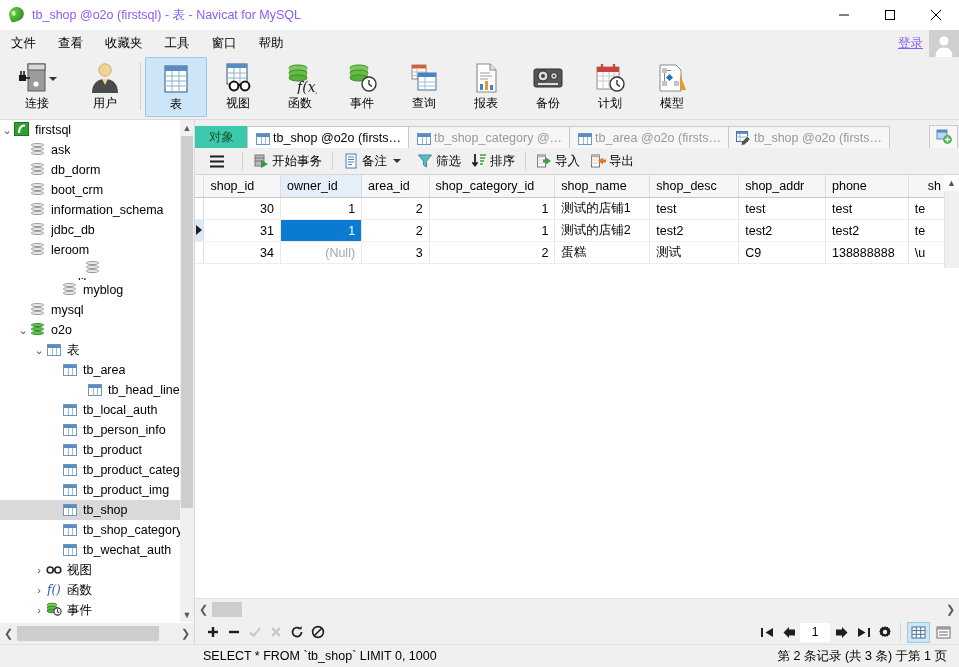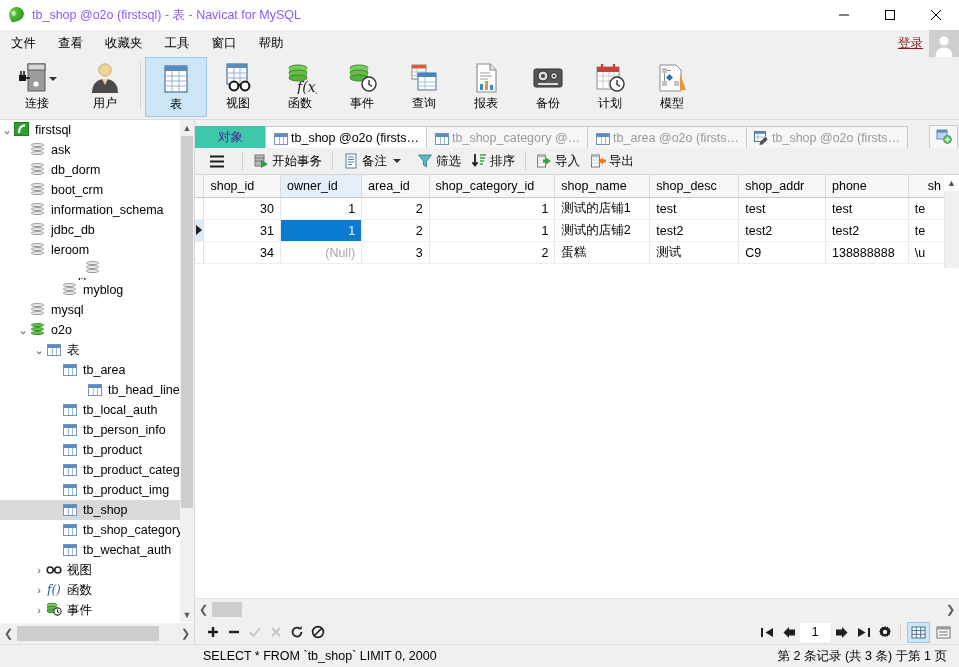--- a/index.html
+++ b/index.html
@@ -19,21 +19,21 @@
   .title-icon .leaf:after{content:"";position:absolute;left:3px;top:3px;width:4px;height:5px;border-radius:50%;background:#d8f2c8;opacity:.85;}
   .title-text{font-size:12.5px;color:#8b5cf6;white-space:nowrap;}
   .win-controls{position:absolute;right:0;top:0;display:flex;height:30px;}
   .win-btn{width:46px;height:30px;display:flex;align-items:center;justify-content:center;background:#fff;}
   .win-btn svg{display:block;}
 
   
   .menubar{height:27px;background:#f0f0f0;display:flex;align-items:center;position:relative;}
   .menu-item{padding:0 11px;height:27px;line-height:27px;font-size:12.5px;color:#000;white-space:nowrap;}
   .menu-right{position:absolute;right:0;top:0;height:27px;display:flex;align-items:center;}
-  .login-link{font-size:12.5px;color:#7f1d1d;margin-right:6px;margin-left:12px;}
+  .login-link{font-size:12.5px;color:#8b5cf6;margin-right:6px;margin-left:12px;}
   .avatar-box{width:30px;height:27px;background:#cfcfcf;display:flex;align-items:flex-end;justify-content:center;overflow:hidden;}
 
   
   .toolbar{height:62px;background:#f0f0f0;display:flex;align-items:flex-start;border-bottom:1px solid #dcdcdc;position:relative;}
   .tb-group{display:flex;align-items:flex-start;height:62px;}
   .tb-sep{width:1px;height:48px;background:#d4d4d4;margin:5px 4px 0 4px;}
   .tb-btn{width:62px;height:60px;display:flex;flex-direction:column;align-items:center;justify-content:flex-start;
      padding-top:4px;box-sizing:border-box;position:relative;}
   .tb-btn.active{background:#cde6f7;border:1px solid #9cc9e8;border-radius:1px;}
   .tb-btn .ic{height:34px;display:flex;align-items:center;justify-content:center;}
@@ -71,21 +71,21 @@
   .sb-horz .arr{width:17px;text-align:center;color:#5a5a5a;font-size:11px;}
   .sb-horz .track{flex:1;height:15px;position:relative;}
   .sb-horz .thumb{position:absolute;left:0;top:0;height:15px;width:142px;background:#cdcdcd;}
 
   
   .rightpane{flex:1;display:flex;flex-direction:column;background:#f0f0f0;min-width:0;}
 
   .tabstrip{height:28px;background:#f0f0f0;display:flex;align-items:flex-end;position:relative;}
   .tab{height:22px;display:flex;align-items:center;padding:0 7px;font-size:12.5px;box-sizing:border-box;
       border:1px solid #c9c9c9;border-bottom:none;background:#f6f6f6;color:#9a9a9a;margin-right:-1px;white-space:nowrap;}
-  .tab.obj{background:#3ec8ab;color:#4c1d95;border-color:#3ec8ab;padding:0 22px;font-weight:normal;}
+  .tab.obj{background:#3ec8ab;color:#14532d;border-color:#3ec8ab;padding:0 13px;font-weight:normal;}
   .tab.active{background:#fff;color:#000;border-color:#c9c9c9;}
   .tab .ti{width:14px;height:13px;margin-right:4px;flex:none;position:relative;}
   .tabadd{position:absolute;right:1px;bottom:0;width:27px;height:22px;display:flex;align-items:center;justify-content:center;
       background:#f6f6f6;border:1px solid #c9c9c9;border-bottom:none;}
 
   .subbar{height:26px;background:#f0f0f0;display:flex;align-items:center;border-bottom:1px solid #d5d5d5;}
   .sb-btn{display:flex;align-items:center;height:24px;padding:0 5px;font-size:12.5px;color:#000;white-space:nowrap;}
   .sb-ic{width:16px;height:16px;margin-right:3px;position:relative;flex:none;}
   .vsep{width:1px;height:18px;background:#d0d0d0;margin:0 5px;}
 
@@ -863,17 +863,17 @@
             </svg>
           </div>
         </div>
       </div>
 
     </div>
   </div>
 
   <div class="statusbar">
     <div class="status-left"></div>
-    <div class="sql-text">SELECT * FROM `tb_shop` LIMIT 0, 2000</div>
+    <div class="sql-text">SELECT * FROM `tb_shop` LIMIT 0, 1000</div>
     <div class="status-right">第 2 条记录 (共 3 条) 于第 1 页</div>
   </div>
 
 </div>
 
 </body></html>

